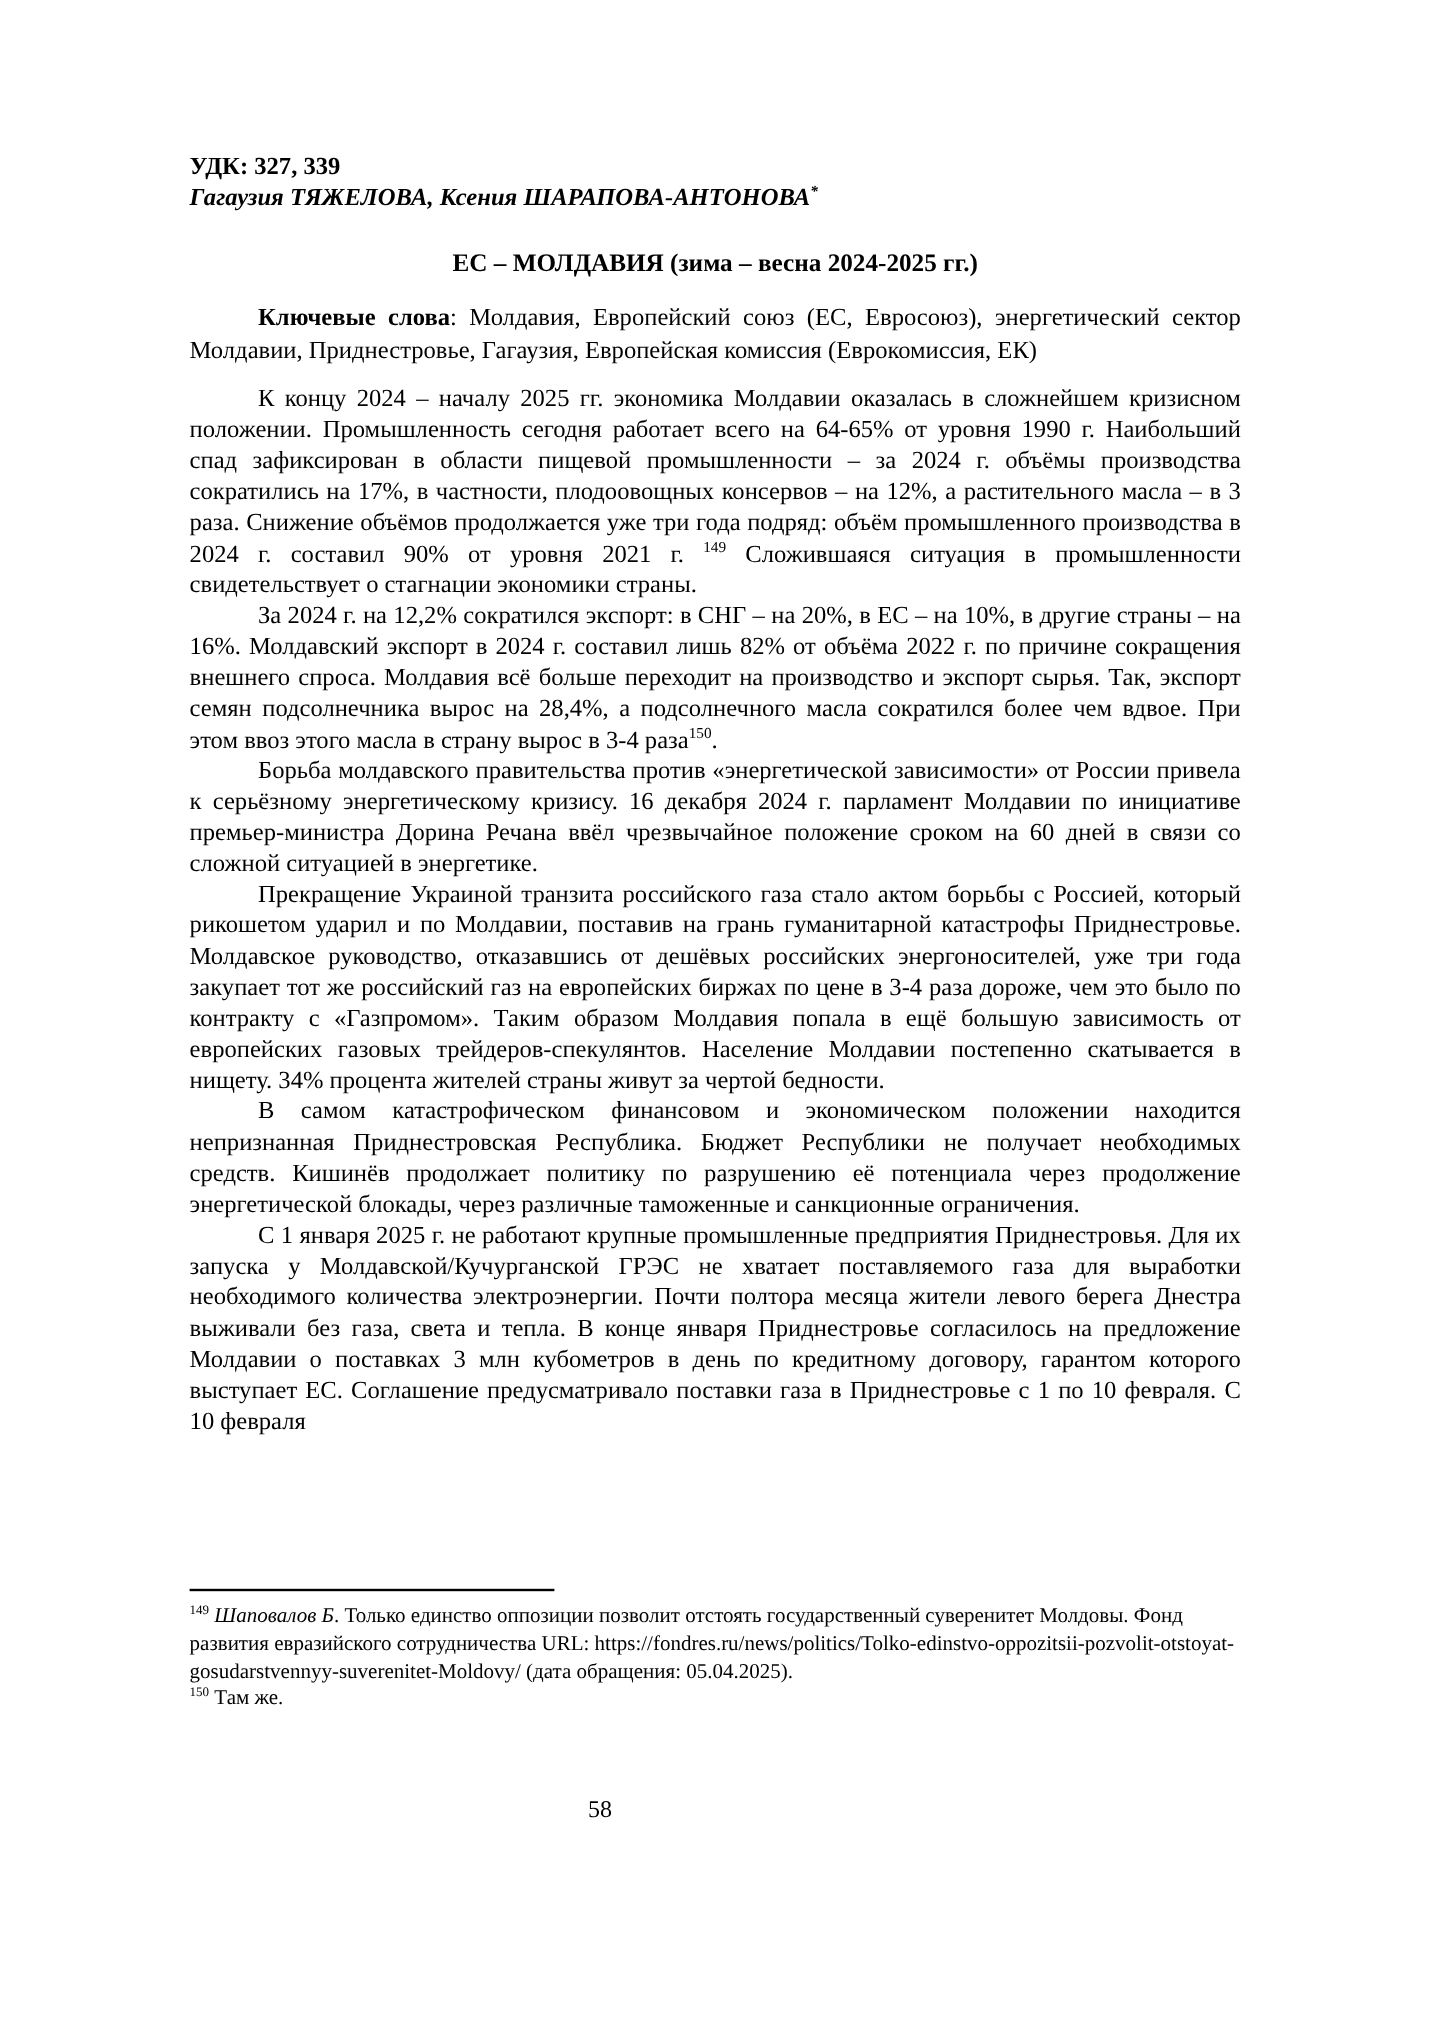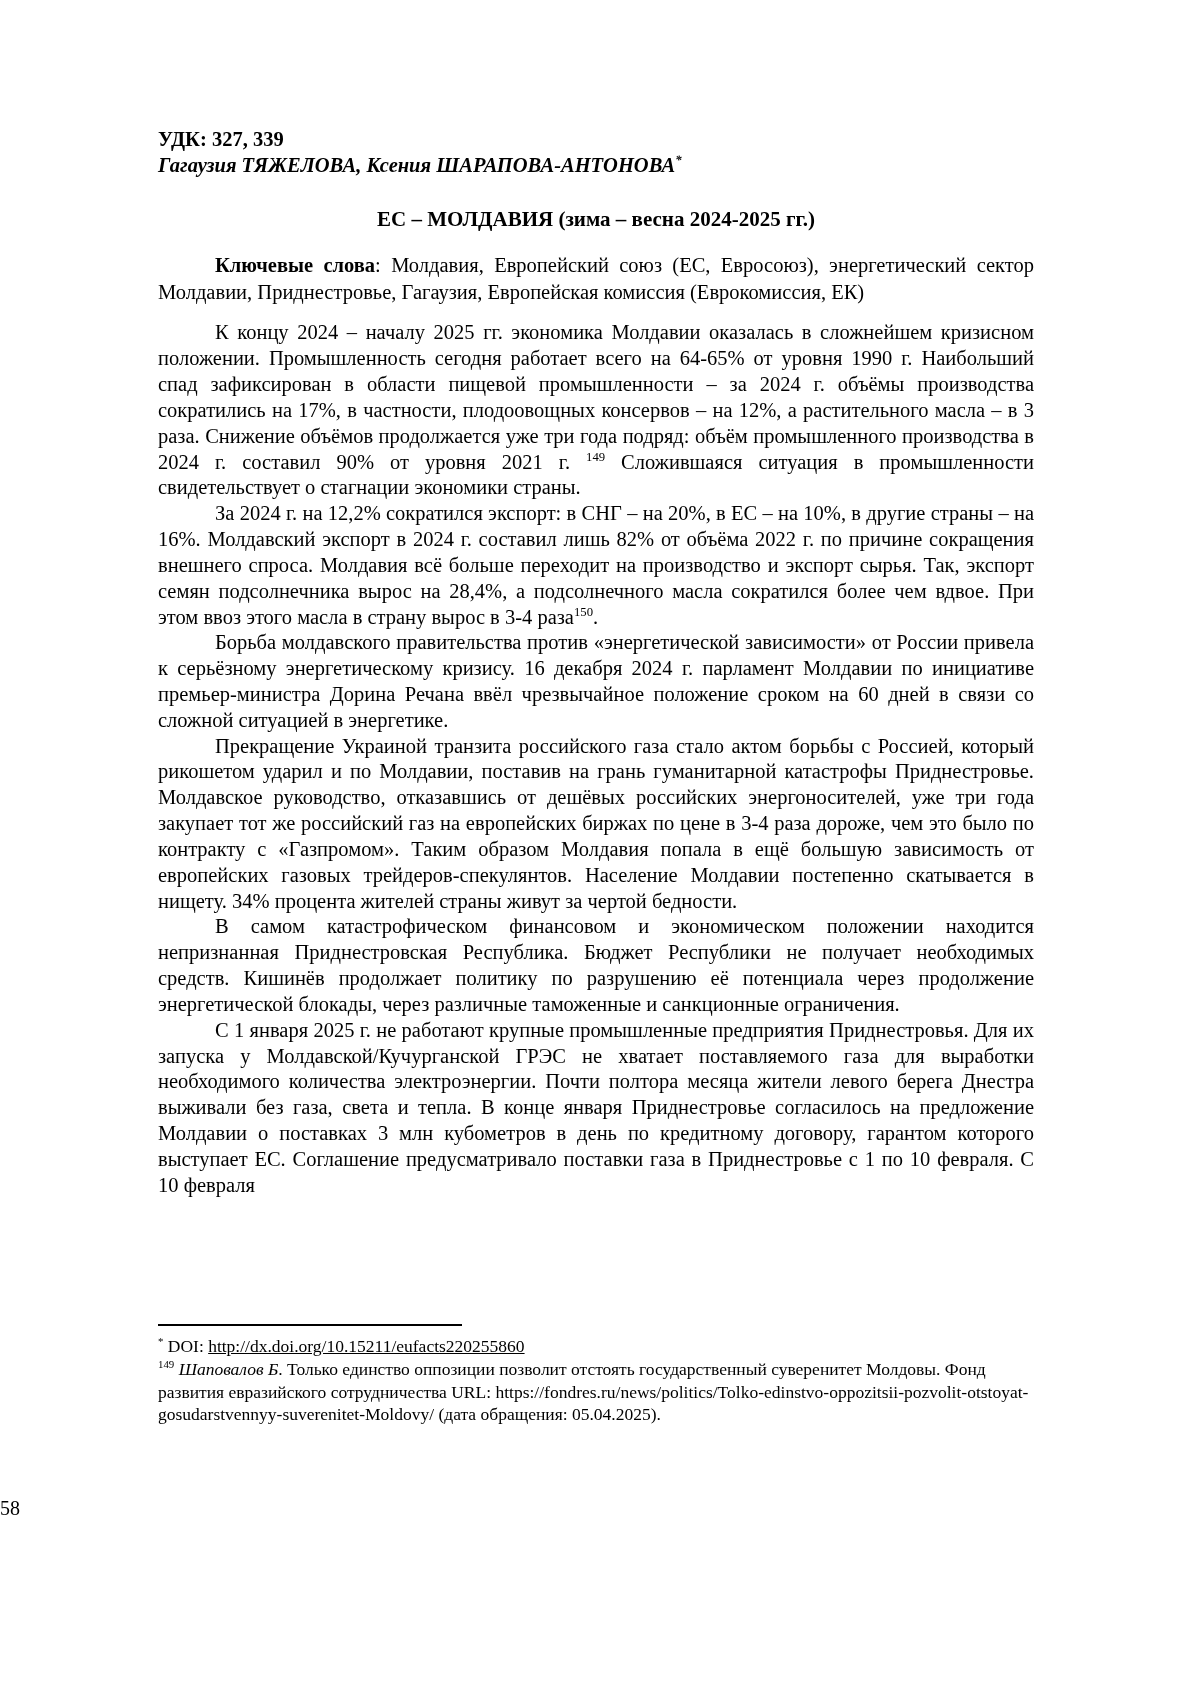--- a/index.html
+++ b/index.html
@@ -79,21 +79,21 @@
   .link {
     color: #000000;
     text-decoration: underline;
     cursor: pointer;
   }
   .page-number {
     position: absolute;
     top: 1472px;
     left: 0;
     width: 1000px;
-    text-align: left;
+    text-align: center;
     font-size: 20px;
   }
 </style>
 </head>
 <body>
 
 <div class="page">
 
   <div class="udk">УДК: 327, 339</div>
 
@@ -108,20 +108,20 @@
       <p class="para"><span>За 2024 г. на 12,2% сократился экспорт: в СНГ – на 20%, в ЕС – на 10%, в другие страны – на 16%. Молдавский экспорт в 2024 г. составил лишь 82% от объёма 2022 г. по причине сокращения внешнего спроса. Молдавия всё больше переходит на производство и экспорт сырья. Так, экспорт семян подсолнечника вырос на 28,4%, а подсолнечного масла сократился более чем вдвое. При этом ввоз этого масла в страну вырос в 3-4 раза</span><sup>150</sup><span>.</span></p>
       <p class="para"><span>Борьба молдавского правительства против «энергетической зависимости» от России привела к серьёзному энергетическому кризису. 16 декабря 2024 г. парламент Молдавии по инициативе премьер-министра Дорина Речана ввёл чрезвычайное положение сроком на 60 дней в связи со сложной ситуацией в энергетике.</span></p>
       <p class="para"><span>Прекращение Украиной транзита российского газа стало актом борьбы с Россией, который рикошетом ударил и по Молдавии, поставив на грань гуманитарной катастрофы Приднестровье. Молдавское руководство, отказавшись от дешёвых российских энергоносителей, уже три года закупает тот же российский газ на европейских биржах по цене в 3-4 раза дороже, чем это было по контракту с «Газпромом». Таким образом Молдавия попала в ещё большую зависимость от европейских газовых трейдеров-спекулянтов. Население Молдавии постепенно скатывается в нищету. 34% процента жителей страны живут за чертой бедности.</span></p>
       <p class="para"><span>В самом катастрофическом финансовом и экономическом положении находится непризнанная Приднестровская Республика. Бюджет Республики не получает необходимых средств. Кишинёв продолжает политику по разрушению её потенциала через продолжение энергетической блокады, через различные таможенные и санкционные ограничения.</span></p>
       <p class="para"><span>С 1 января 2025 г. не работают крупные промышленные предприятия Приднестровья. Для их запуска у Молдавской/Кучурганской ГРЭС не хватает поставляемого газа для выработки необходимого количества электроэнергии. Почти полтора месяца жители левого берега Днестра выживали без газа, света и тепла. В конце января Приднестровье согласилось на предложение Молдавии о поставках 3 млн кубометров в день по кредитному договору, гарантом которого выступает ЕС. Соглашение предусматривало поставки газа в Приднестровье с 1 по 10 февраля. С 10 февраля</span></p>
     </div>
 
   <div class="footnote-section">
     <div class="footnote-sep"></div>
     <div>
-        <div class="footnote"><sup>*</sup><span> DOI: </span><span class="link">http://dx.doi.org/10.15211/eufacts220255860</span></div>
         <div class="footnote"><sup>149</sup><span> </span><span class="italic-run">Шаповалов Б</span><span>. Только единство оппозиции позволит отстоять государственный суверенитет Молдовы. Фонд развития евразийского сотрудничества URL: https://fondres.ru/news/politics/Tolko-edinstvo-oppozitsii-pozvolit-otstoyat-gosudarstvennyy-suverenitet-Moldovy/ (дата обращения: 05.04.2025).</span></div>
+        <div class="footnote"><sup>150</sup><span> Там же.</span></div>
       </div>
   </div>
 
   <div class="page-number">58</div>
 
 </div>
 
 </body></html>

